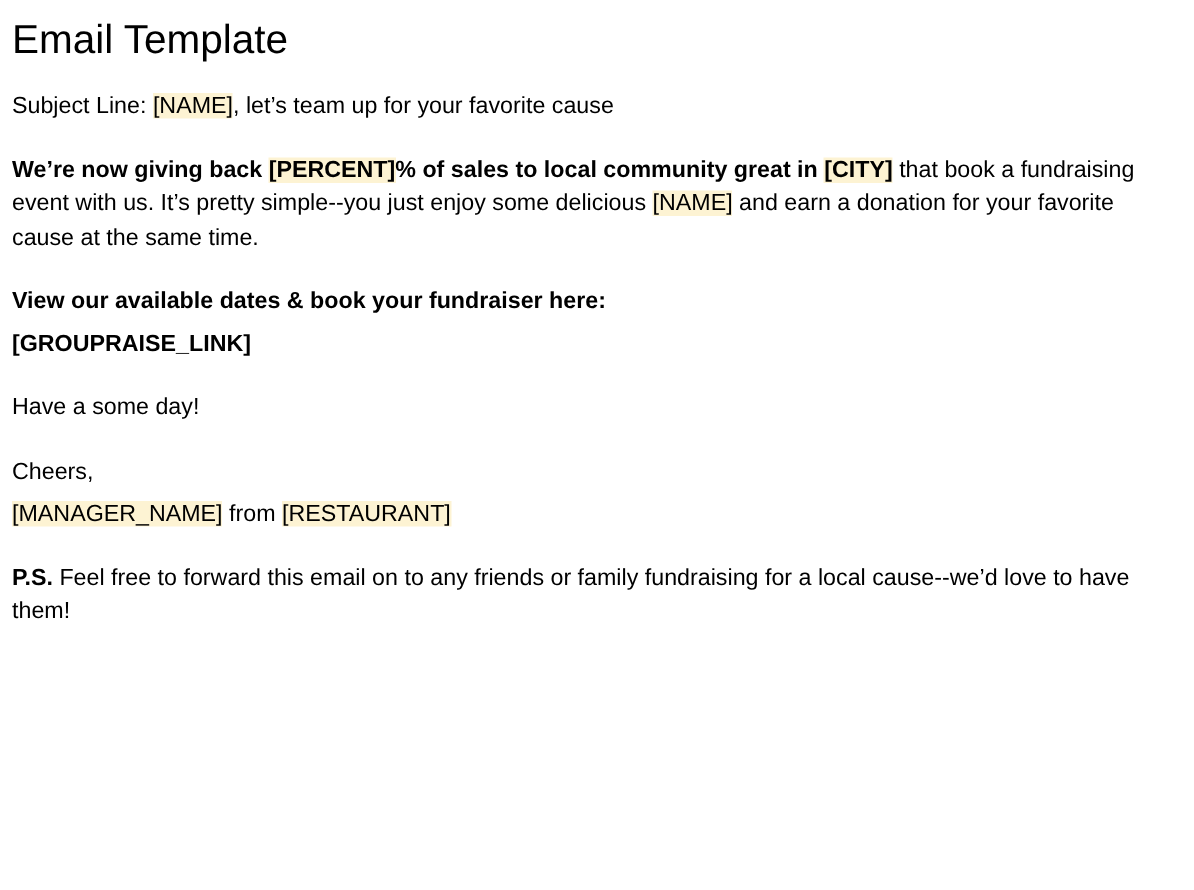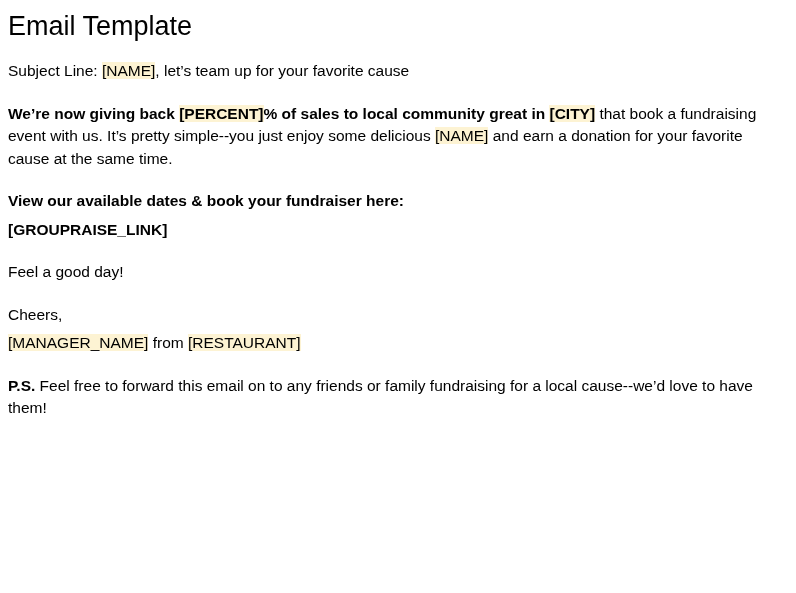--- a/index.html
+++ b/index.html
@@ -57,21 +57,21 @@
 
 
 
   <p class="para">
     <span class="bold">We’re now giving back </span><span class="hl bold">[PERCENT]</span><span class="bold">% of sales to local community great in </span><span class="hl bold">[CITY]</span><span> that book a fundraising event with us. It’s pretty simple--you just enjoy some delicious </span><span class="hl">[NAME]</span><span> and earn a donation for your favorite cause at the same time.</span>
   </p>
 
   <p class="para tight linkline">View our available dates &amp; book your fundraiser here:</p>
   <p class="para linkline">[GROUPRAISE_LINK]</p>
 
-  <p class="para">Feel a good day!</p>
+  <p class="para">Have a some day!</p>
 
   <p class="para tight">Cheers,</p>
 
   <p class="para">
     <span class="hl">[MANAGER_NAME]</span><span> from </span><span class="hl">[RESTAURANT]</span>
   </p>
 
   <p class="para">
     <span class="bold">P.S.</span><span> Feel free to forward this email on to any friends or family fundraising for a local cause--we’d love to have them!</span>
   </p>

